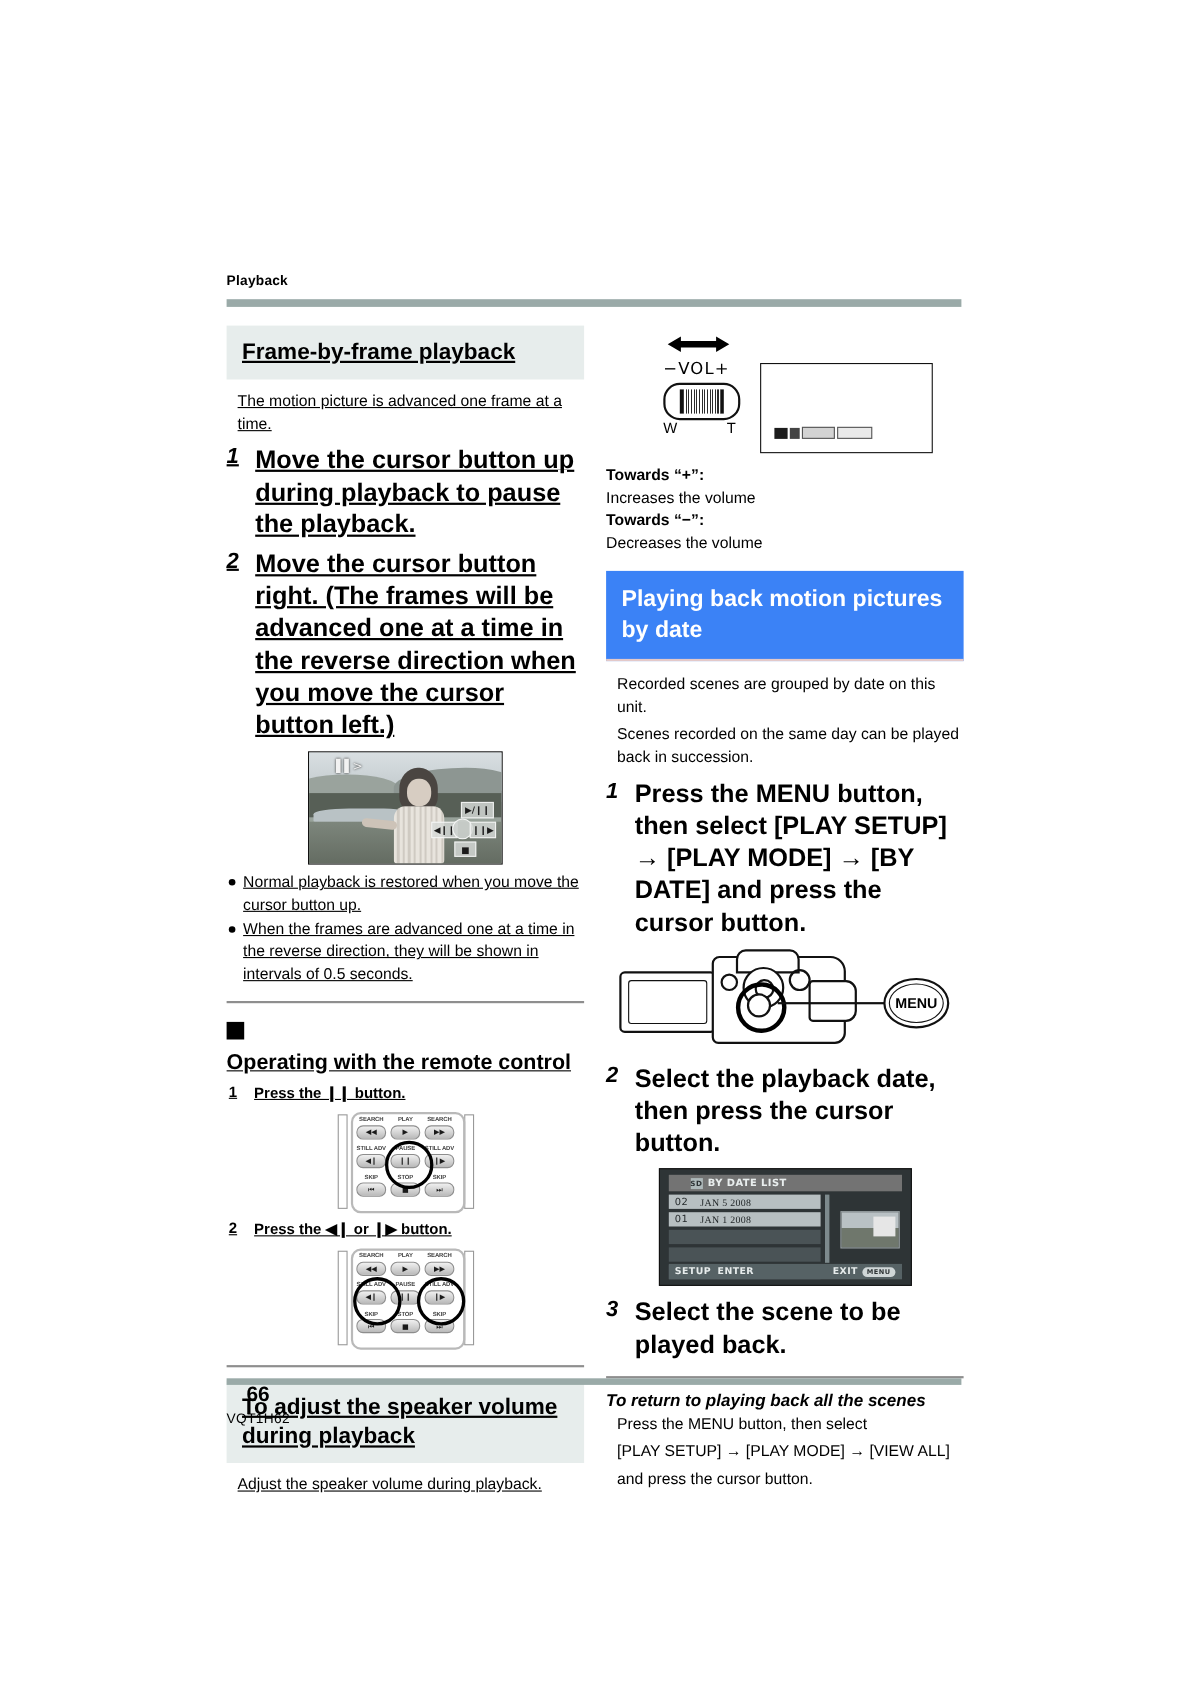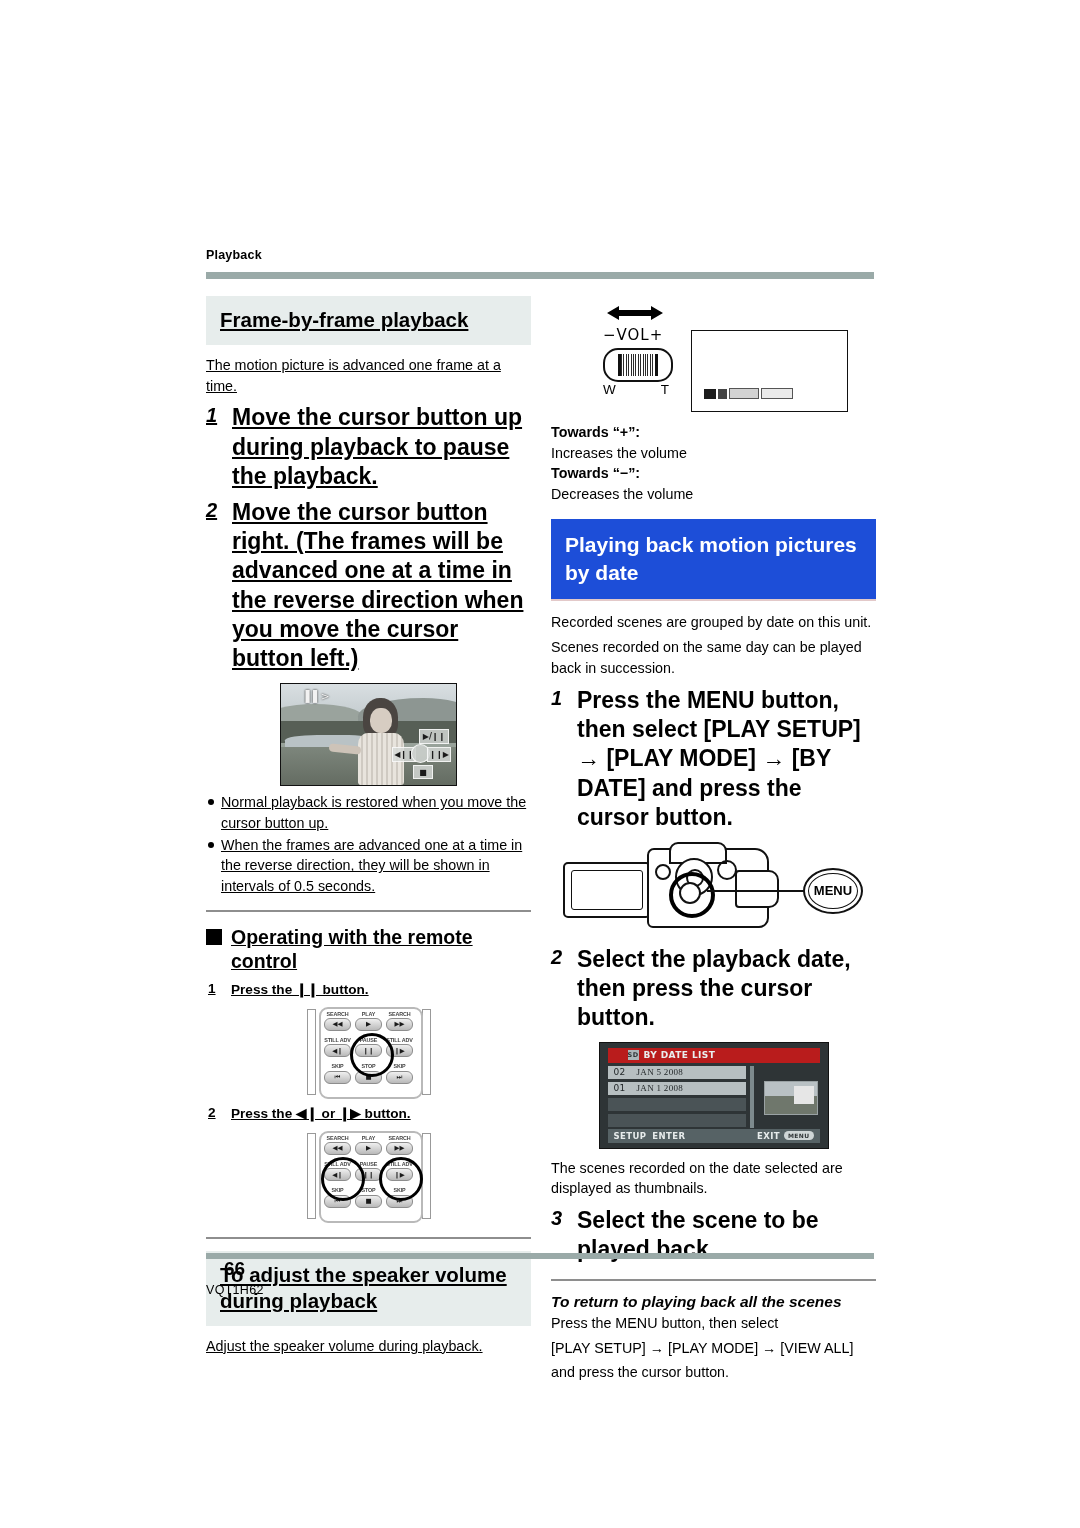--- a/index.html
+++ b/index.html
@@ -43,39 +43,40 @@
 
   
   .sub-head{
     background:#e7edec;
     font-size:20.5px;font-weight:bold;
     padding:11px 0 11px 14px;
     line-height:1.3;
     margin:0 0 10px 0;
   }
   .section-head{
-    background:#1d4ed8;
+    background:#3b82f6;
     color:#fff;
     font-size:21px;font-weight:bold;
     padding:12px 0 13px 14px;
     line-height:1.32;
     margin:14px 0 11px 0;
     border-bottom:2px solid #e3c9c9;
   }
   .square-head{
     display:flex;align-items:flex-start;gap:9px;
     font-size:19.5px;font-weight:bold;line-height:1.25;
     margin:4px 0 7px 0;
+    flex-direction:column;
   }
   .square-head .sq{
     width:16px;height:16px;background:#000;flex:0 0 16px;margin-top:4px;
   }
   
   .body-text{
-    font-size:14.3px;line-height:1.46;margin:0 0 4px 0;
+    font-size:14.3px;line-height:1.46;margin:0 0 4px 10px;
   }
   .step{
     display:flex;gap:10px;margin:7px 0 4px 0;
   }
   .step .num{
     font-size:20px;font-weight:bold;font-style:italic;
     flex:0 0 16px;line-height:1.27;
   }
   .step .txt{
     font-size:23px;font-weight:bold;line-height:1.27;
@@ -287,21 +288,21 @@
 
   
   .datelist-wrap{display:flex;justify-content:center;margin:9px 0 9px 0;}
   .datelist{
     position:relative;width:228px;height:105px;background:#2e3436;
     border:1px solid #111;
     font-family:"DejaVu Sans", sans-serif;
   }
   .dl-title{
     position:absolute;left:8px;top:5px;right:8px;height:15px;
-    background:#b91c1c;color:#e9eeee;font-size:9px;font-weight:bold;
+    background:#737373;color:#e9eeee;font-size:9px;font-weight:bold;
     display:flex;align-items:center;gap:5px;padding-left:20px;letter-spacing:.4px;
   }
   .dl-badge{
     width:11px;height:10px;background:#adb8ba;color:#2e3436;
     font-size:6.5px;display:flex;align-items:center;justify-content:center;font-weight:bold;
   }
   .dl-rows{position:absolute;left:8px;top:23px;width:138px;text-align:right;}
   .dl-row{
     height:13px;margin-bottom:3px;background:#b7bfc1;color:#23282a;
     font-size:9px;display:flex;align-items:center;gap:11px;padding-left:6px;
@@ -592,21 +593,20 @@
             <span>ENTER</span>
           </div>
           <div class="right">
             <span>EXIT</span>
             <span class="dl-menu-chip">MENU</span>
           </div>
         </div>
       </div>
     </div>
 
-    <div class="body-text">The scenes recorded on the date selected are displayed as thumbnails.</div>
 
     <div class="step">
       <div class="num">3</div>
       <div class="txt">Select the scene to be played back.</div>
     </div>
 
     <div class="hr-thin"></div>
 
     <div class="note-title">To return to playing back all the scenes</div>
     <div class="body-text">Press the MENU button, then select</div>

